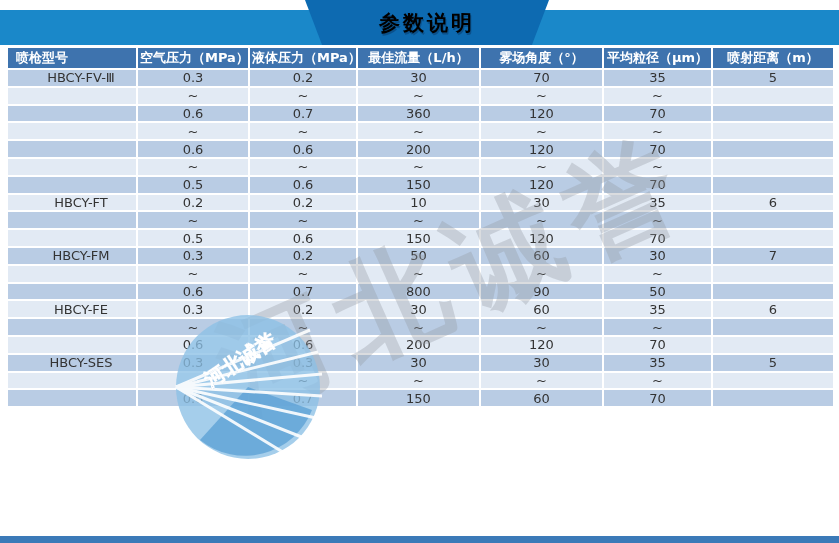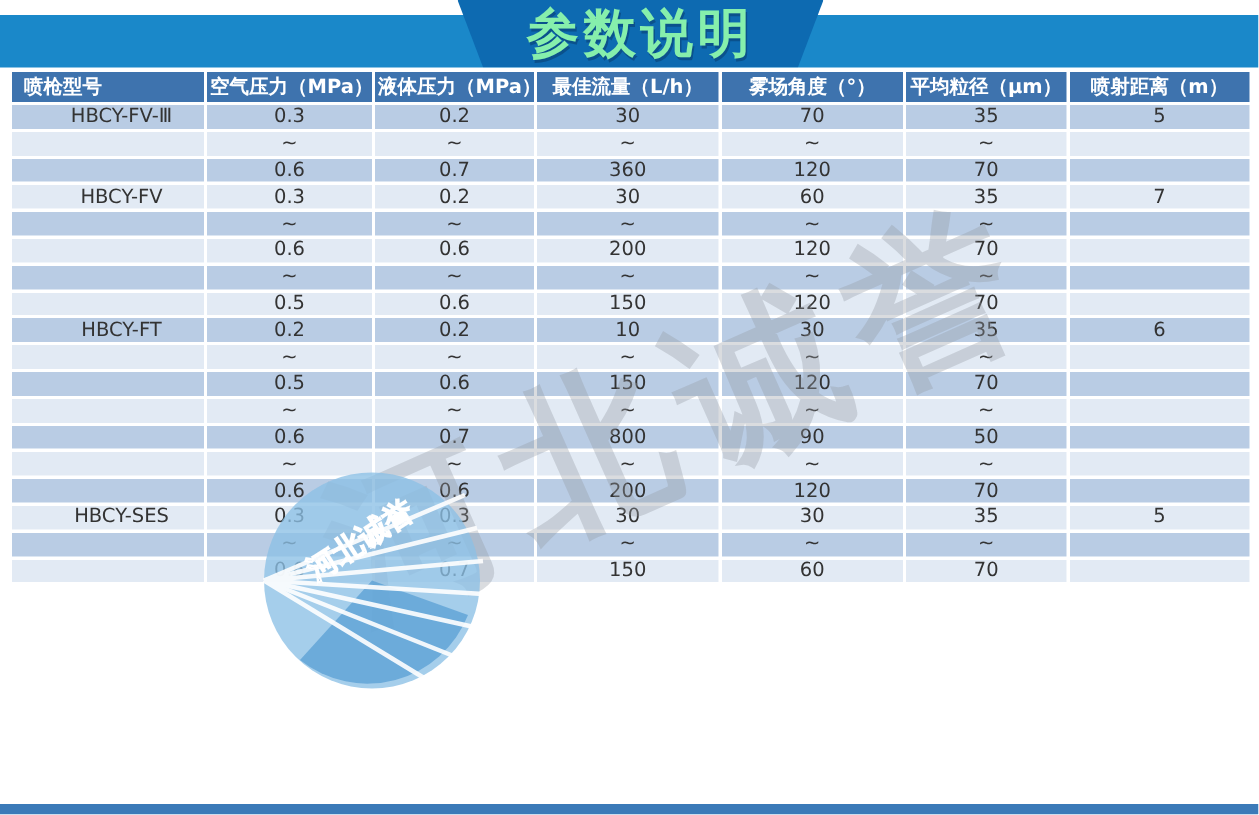--- a/index.html
+++ b/index.html
@@ -16,21 +16,21 @@
   
   .banner{position:absolute; left:0; top:0; width:839px; height:45px;}
   .banner-bar{position:absolute; left:0; top:10px; width:100%; height:35px; background:var(--banner-blue);}
   .banner-tab{
     position:absolute; left:305px; top:0; width:244px; height:45px;
     background:var(--banner-dark);
     clip-path:polygon(0 0,100% 0,93% 100%,7% 100%);
     display:flex; align-items:center; justify-content:center;
   }
   .banner-title{
-    color:#86efac; font-size:35px; font-weight:bold; letter-spacing:3px;
+    color:#000000; font-size:21px; font-weight:bold; letter-spacing:3px;
     text-shadow:1px 2px 0 rgba(10,60,110,0.55);
   }
   
   .table-wrap{position:absolute; left:6px; top:46px; width:827px;}
   table{border-collapse:collapse; table-layout:fixed; width:827px;}
   th,td{
     border:2px solid #ffffff; height:17.8px; padding:0 2px;
     font-size:13px; text-align:center; vertical-align:middle;
     overflow:hidden; white-space:nowrap;
   }
@@ -109,108 +109,117 @@
         <tr>
           <td class="model"></td>
           <td>0.6</td>
           <td>0.7</td>
           <td>360</td>
           <td>120</td>
           <td>70</td>
           <td></td>
         </tr>
         <tr>
-          <td class="model">HBCY-FV</td>
-          <td>0.3</td>
-          <td>0.2</td>
-          <td>30</td>
+          <td class="model"></td>
+          <td>~</td>
+          <td>~</td>
+          <td>~</td>
+          <td>~</td>
+          <td>~</td>
+          <td></td>
+        </tr>
+        <tr>
+          <td class="model"></td>
+          <td>0.6</td>
+          <td>0.6</td>
+          <td>200</td>
+          <td>120</td>
+          <td>70</td>
+          <td></td>
+        </tr>
+        <tr>
+          <td class="model"></td>
+          <td>~</td>
+          <td>~</td>
+          <td>~</td>
+          <td>~</td>
+          <td>~</td>
+          <td></td>
+        </tr>
+        <tr>
+          <td class="model"></td>
+          <td>0.5</td>
+          <td>0.6</td>
+          <td>150</td>
+          <td>120</td>
+          <td>70</td>
+          <td></td>
+        </tr>
+        <tr>
+          <td class="model">HBCY-FT</td>
+          <td>0.2</td>
+          <td>0.2</td>
+          <td>10</td>
+          <td>30</td>
+          <td>35</td>
+          <td>6</td>
+        </tr>
+        <tr>
+          <td class="model"></td>
+          <td>~</td>
+          <td>~</td>
+          <td>~</td>
+          <td>~</td>
+          <td>~</td>
+          <td></td>
+        </tr>
+        <tr>
+          <td class="model"></td>
+          <td>0.5</td>
+          <td>0.6</td>
+          <td>150</td>
+          <td>120</td>
+          <td>70</td>
+          <td></td>
+        </tr>
+        <tr>
+          <td class="model">HBCY-FM</td>
+          <td>0.3</td>
+          <td>0.2</td>
+          <td>50</td>
           <td>60</td>
-          <td>35</td>
+          <td>30</td>
           <td>7</td>
-        </tr>
-        <tr>
-          <td class="model"></td>
-          <td>~</td>
-          <td>~</td>
-          <td>~</td>
-          <td>~</td>
-          <td>~</td>
-          <td></td>
-        </tr>
-        <tr>
-          <td class="model"></td>
-          <td>0.6</td>
-          <td>0.6</td>
-          <td>200</td>
-          <td>120</td>
-          <td>70</td>
-          <td></td>
-        </tr>
-        <tr>
-          <td class="model"></td>
-          <td>~</td>
-          <td>~</td>
-          <td>~</td>
-          <td>~</td>
-          <td>~</td>
-          <td></td>
-        </tr>
-        <tr>
-          <td class="model"></td>
-          <td>0.5</td>
-          <td>0.6</td>
-          <td>150</td>
-          <td>120</td>
-          <td>70</td>
-          <td></td>
-        </tr>
-        <tr>
-          <td class="model">HBCY-FT</td>
-          <td>0.2</td>
-          <td>0.2</td>
-          <td>10</td>
-          <td>30</td>
-          <td>35</td>
-          <td>6</td>
-        </tr>
-        <tr>
-          <td class="model"></td>
-          <td>~</td>
-          <td>~</td>
-          <td>~</td>
-          <td>~</td>
-          <td>~</td>
-          <td></td>
-        </tr>
-        <tr>
-          <td class="model"></td>
-          <td>0.5</td>
-          <td>0.6</td>
-          <td>150</td>
-          <td>120</td>
-          <td>70</td>
-          <td></td>
         </tr>
         <tr>
           <td class="model"></td>
           <td>~</td>
           <td>~</td>
           <td>~</td>
           <td>~</td>
           <td>~</td>
           <td></td>
         </tr>
         <tr>
           <td class="model"></td>
           <td>0.6</td>
           <td>0.7</td>
           <td>800</td>
           <td>90</td>
           <td>50</td>
           <td></td>
+        </tr>
+        <tr>
+          <td class="model">HBCY-FE</td>
+          <td>0.3</td>
+          <td>0.2</td>
+          <td>30</td>
+          <td>60</td>
+          <td>35</td>
+          <td>6</td>
         </tr>
         <tr>
           <td class="model"></td>
           <td>~</td>
           <td>~</td>
           <td>~</td>
           <td>~</td>
           <td>~</td>
           <td></td>
         </tr>

